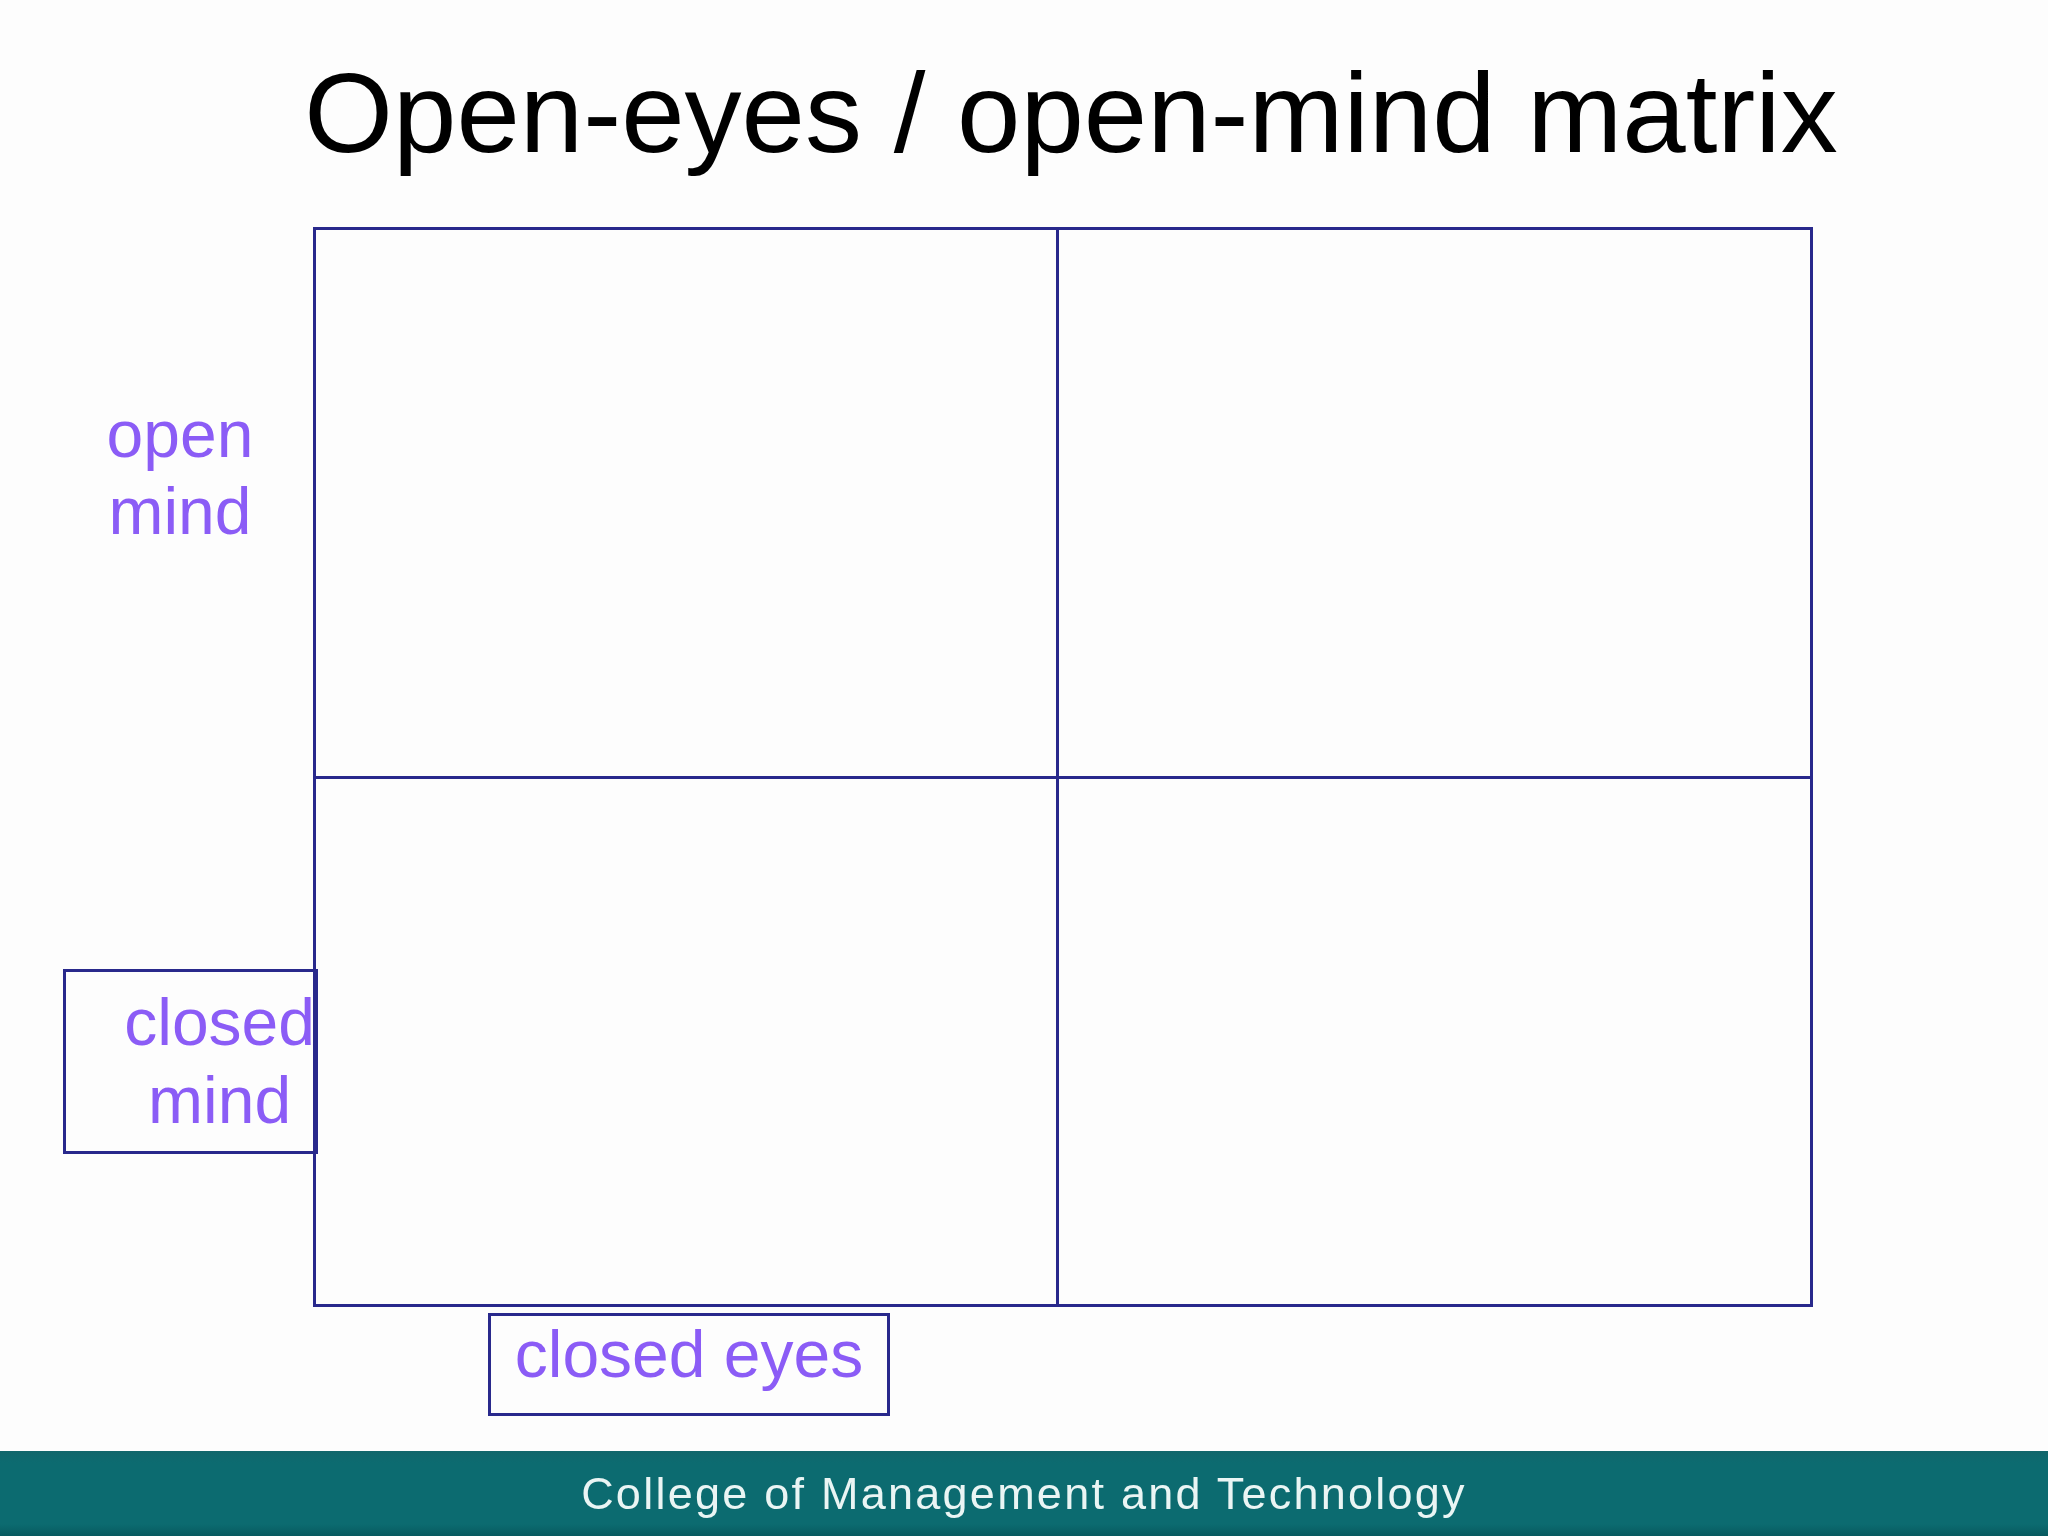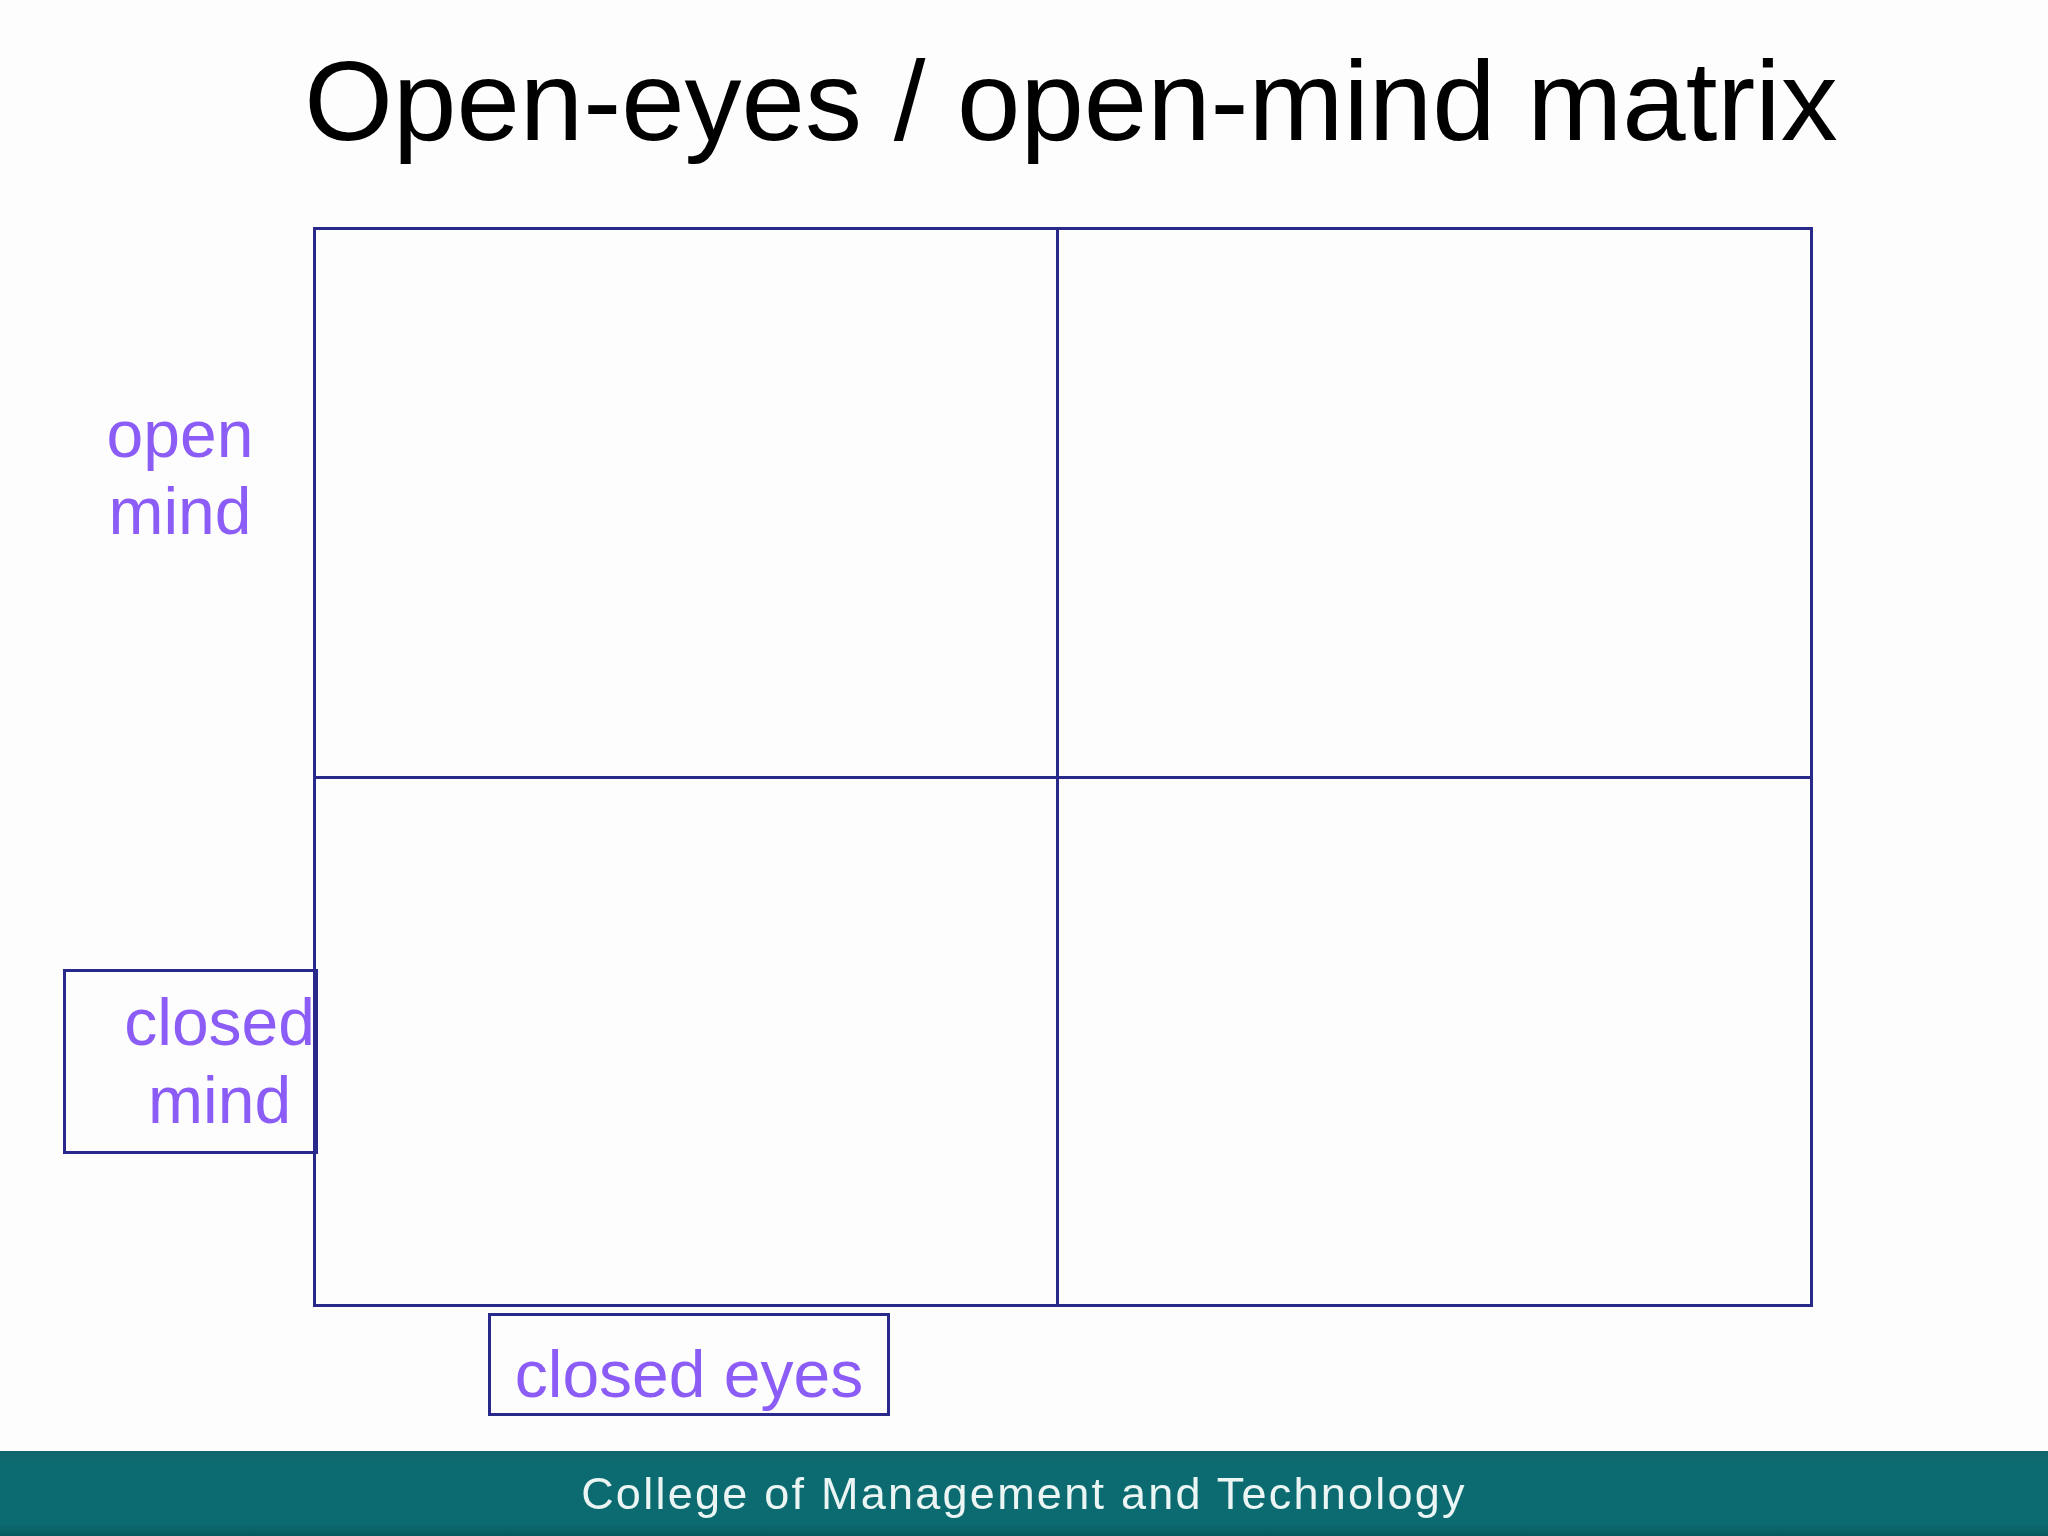--- a/index.html
+++ b/index.html
@@ -15,21 +15,21 @@
     background: #fdfdfd;
     font-family: "Liberation Sans", sans-serif;
   }
 
   
   .title {
     position: absolute;
     top: 44px;
     left: 94px;
     right: 0;
-    margin: 0;
+    margin: 12px;
     text-align: center;
     font-size: 114px;
     font-weight: 400;
     line-height: 1.0;
     color: #000000;
     letter-spacing: 0;
     white-space: nowrap;
   }
 
   
@@ -96,21 +96,21 @@
   }
   .label-closed-eyes {
     position: absolute;
     left: 488px;
     top: 1313px;
     width: 402px;
     height: 103px;
     border: 3px solid #29298C;
     box-sizing: border-box;
     display: flex;
-    align-items: flex-end;
+    align-items: flex-start;
     justify-content: center;
     white-space: nowrap;
   }
   .label-open-eyes {
     position: absolute;
     left: 1240px;
     top: 1330px;
     width: 400px;
     line-height: 1.2;
     white-space: nowrap;

